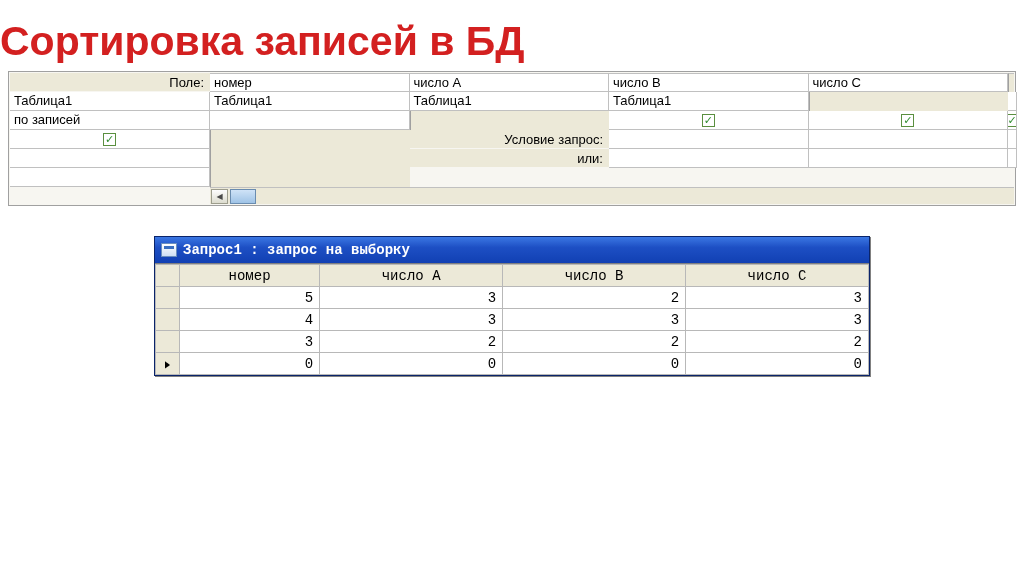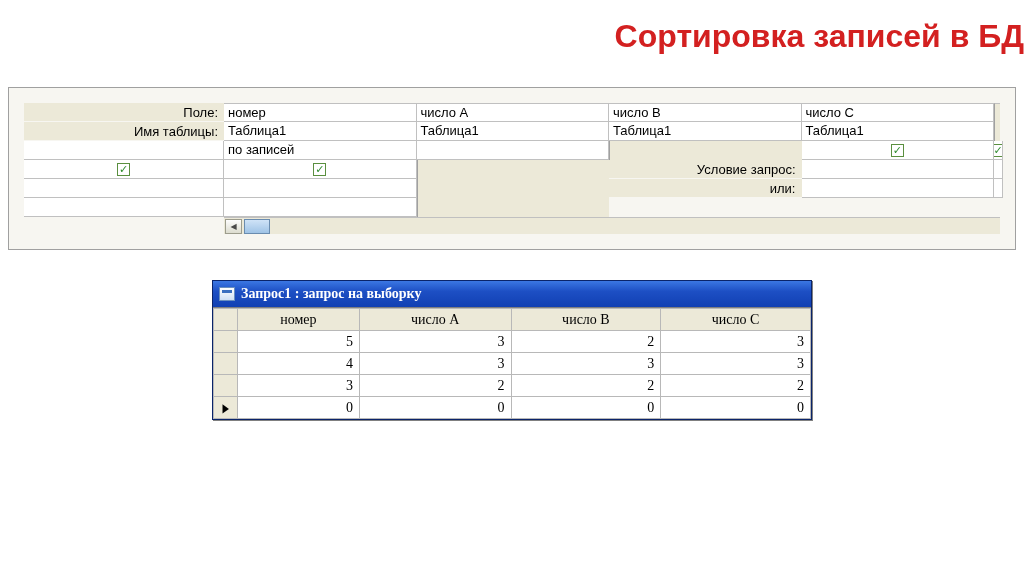--- a/index.html
+++ b/index.html
@@ -2,33 +2,33 @@
 <html><head>
 <meta charset="utf-8">
 <style>
   * { box-sizing: border-box; }
   body {
     margin: 0;
     font-family: Arial, sans-serif;
     background: #fff;
   }
   .slide-title {
-    font-size: 32px;
+    font-size: 41px;
     font-weight: bold;
     color: #d32020;
-    text-align: right;
-    margin: 18px 0 32px 0;
+    text-align: left;
+    margin: 18px 0 6px 0;
   }
 
   
   .design-wrap {
     margin: 0 8px 30px 8px;
     border: 1px solid #a0a0a0;
     background: #f7f6f1;
-    padding: 15px;
+    padding: 1px;
   }
   .design-grid {
     display: grid;
     grid-template-columns: 200px repeat(4, 1fr) 6px;
     font-family: Tahoma, sans-serif;
     font-size: 13px;
   }
   .dg-label {
     text-align: right;
     padding: 1px 6px 1px 4px;
@@ -85,25 +85,25 @@
   .sb-thumb {
     width: 26px; height: 15px;
     background: linear-gradient(#cfe3f7,#9fc3e6);
     border: 1px solid #6a8caf;
     margin: 0 1px;
   }
   .sb-track { flex: 1; }
 
   
   .result-wrap {
-    width: 600px;
+    width: 716px;
     margin: 16px auto;
     border: 1px solid #0a246a;
     box-shadow: 1px 1px 0 #808080;
-    font-family: Liberation Serif, serif;
+    font-family: Liberation Mono, monospace;
   }
   .titlebar {
     height: 26px;
     background: linear-gradient(#3b77e3, #1d4fc4 40%, #1140b3);
     display: flex;
     align-items: center;
     padding: 0 6px;
     gap: 6px;
   }
   .tb-icon {
@@ -161,21 +161,20 @@
 <h1 class="slide-title">Сортировка записей в БД</h1>
 
 <div class="design-wrap">
   <div class="design-grid" id="design-grid">
       <div class="dg-label">Поле:</div>
       <div class="dg-cell row-first" style="border-top: 1px solid rgb(192, 192, 192);">номер</div>
       <div class="dg-cell row-first" style="border-top: 1px solid rgb(192, 192, 192);">число А</div>
       <div class="dg-cell row-first" style="border-top: 1px solid rgb(192, 192, 192);">число В</div>
       <div class="dg-cell row-first" style="border-top: 1px solid rgb(192, 192, 192);">число С</div>
       <div class="dg-gutter row-first" style="border-top: 1px solid rgb(192, 192, 192);"></div>
-      <div class="dg-label">Имя таблицы:</div>
       <div class="dg-cell">Таблица1</div>
       <div class="dg-cell">Таблица1</div>
       <div class="dg-cell">Таблица1</div>
       <div class="dg-cell">Таблица1</div>
       <div class="dg-gutter"></div>
       <div class="dg-cell"></div>
       <div class="dg-cell">по записей</div>
       <div class="dg-cell"></div>
       <div class="dg-gutter"></div>
       <div class="dg-cell dg-check">

